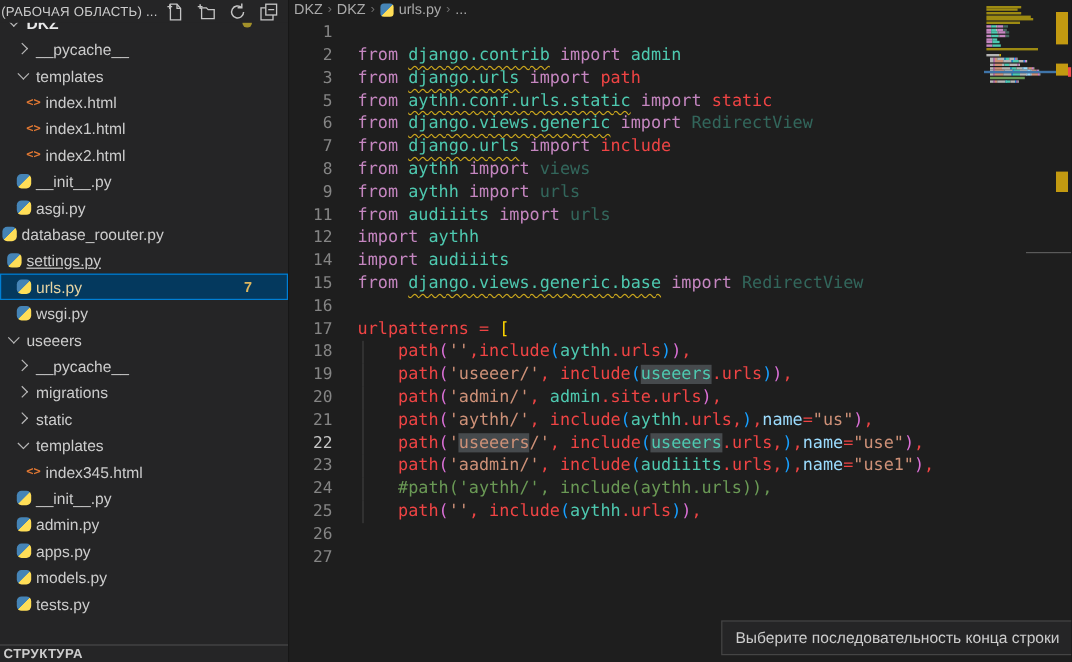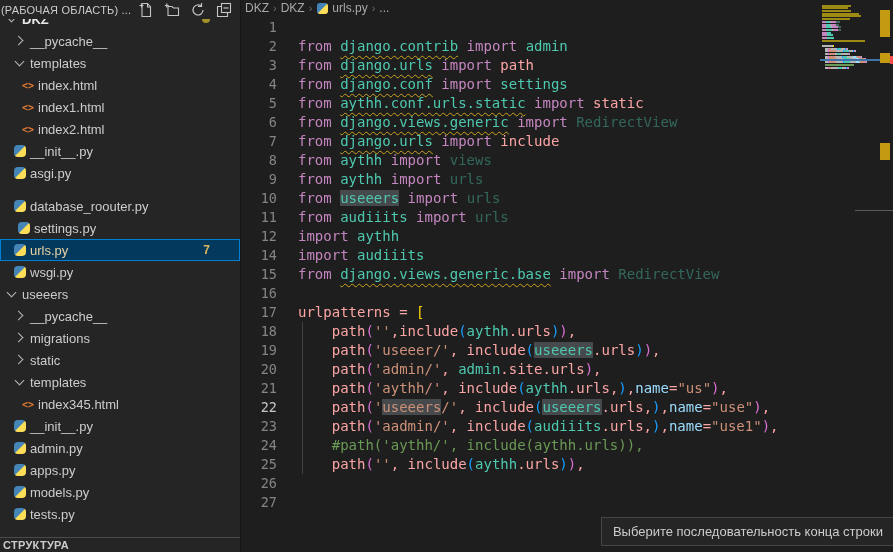--- a/index.html
+++ b/index.html
@@ -47,21 +47,21 @@
   .breadcrumb .bpy::before { content:""; position:absolute; left:1px; top:1px; width:11px; height:11px;
                    border-radius:3px; background:linear-gradient(135deg,#4584b6 0 49%,#ffde57 51% 100%); }
   .code { position:absolute; top:16px; left:0; right:70px; bottom:0; padding-top:2px;
           font-family:"DejaVu Sans Mono", monospace; font-size:14px; line-height:19px; }
   .cl { height:19px; white-space:pre; }
   .ln { display:inline-block; width:36px; text-align:right; color:#858585; padding-right:0;
         font-size:13.5px; vertical-align:top; }
   .cl.act .ln { color:#c6c6c6; }
   .lc { display:inline-block; position:relative; margin-left:21px; vertical-align:top; white-space:pre; }
   .lc.g::before { content:""; position:absolute; left:4px; top:0; bottom:0; width:1px; background:#404040; }
-  .s-kw  { color:#C586C0; } .s-mod { color:#4EC9B0; } .s-pl { color:#fca5a5; }
+  .s-kw  { color:#C586C0; } .s-mod { color:#4EC9B0; } .s-pl { color:#ef4444; }
   .s-modw{ color:#4EC9B0; text-decoration-line:underline; text-decoration-style:wavy;
            text-decoration-color:#c9a51c; text-decoration-thickness:1px; text-underline-offset:4px; }
   .s-dim { color:#4EC9B0; opacity:.42; } .s-str { color:#CE9178; } .s-name{ color:#9CDCFE; }
   .s-com { color:#6A9955; } .s-p1 { color:#FFD700; } .s-p2 { color:#DA70D6; } .s-p3 { color:#179FFF; }
   .s-hl  { color:#4EC9B0; background:#464a4d; } .s-hls { color:#CE9178; background:#464a4d; }
 
   
   .minimap { position:absolute; top:2px; right:15px; width:56px; }
   .mrow { height:2.7px; font-size:0; white-space:nowrap; }
   .mrow span { display:inline-block; height:2px; vertical-align:top; }
@@ -139,25 +139,25 @@
           <span class="tlabel">index2.html</span>
         </div>
         <div class="trow" style="padding-left: 12px;">
           <span class="pyico"></span>
           <span class="tlabel">__init__.py</span>
         </div>
         <div class="trow" style="padding-left: 12px;">
           <span class="pyico"></span>
           <span class="tlabel">asgi.py</span>
         </div>
-        <div class="trow" style="padding-left: 12px; margin-top: 11px;">
+        <div class="trow" style="">
           <span class="pyico"></span>
           <span class="tlabel">database_roouter.py</span>
         </div>
-        <div class="trow" style="padding-left: 16px;">
+        <div class="trow" style="padding-left: 4px; text-decoration: underline;">
           <span class="pyico"></span>
           <span class="tlabel">settings.py</span>
         </div>
         <div class="trow sel" style="padding-left: 12px;">
           <span class="pyico"></span>
           <span class="tlabel">urls.py</span>
           <span class="badge">7</span>
         </div>
         <div class="trow" style="padding-left: 12px;">
           <span class="pyico"></span>
@@ -221,27 +221,25 @@
         <span class="sep">›</span>
         <span class="bpy"></span>
         <span>urls.py</span>
         <span class="sep">›</span>
         <span>...</span>
       </div>
     <div id="code" class="code">
         <div class="cl"><span class="ln">1</span><span class="lc"></span></div>
         <div class="cl"><span class="ln">2</span><span class="lc"><span class="s-kw">from </span><span class="s-modw">django.contrib</span><span class="s-pl"> </span><span class="s-kw">import </span><span class="s-mod">admin</span></span></div>
         <div class="cl"><span class="ln">3</span><span class="lc"><span class="s-kw">from </span><span class="s-modw">django.urls</span><span class="s-pl"> </span><span class="s-kw">import </span><span class="s-pl">path</span></span></div>
-        <div class="cl"><span class="ln">4</span><span class="lc"><span class="s-kw">from </span><span class="s-modw">django.conf</span><span class="s-pl"> </span><span class="s-kw">import </span><span class="s-mod">settings</span></span></div>
         <div class="cl"><span class="ln">5</span><span class="lc"><span class="s-kw">from </span><span class="s-modw">aythh.conf.urls.static</span><span class="s-pl"> </span><span class="s-kw">import </span><span class="s-pl">static</span></span></div>
         <div class="cl"><span class="ln">6</span><span class="lc"><span class="s-kw">from </span><span class="s-modw">django.views.generic</span><span class="s-pl"> </span><span class="s-kw">import </span><span class="s-dim">RedirectView</span></span></div>
         <div class="cl"><span class="ln">7</span><span class="lc"><span class="s-kw">from </span><span class="s-modw">django.urls</span><span class="s-pl"> </span><span class="s-kw">import </span><span class="s-pl">include</span></span></div>
         <div class="cl"><span class="ln">8</span><span class="lc"><span class="s-kw">from </span><span class="s-mod">aythh</span><span class="s-pl"> </span><span class="s-kw">import </span><span class="s-dim">views</span></span></div>
         <div class="cl"><span class="ln">9</span><span class="lc"><span class="s-kw">from </span><span class="s-mod">aythh</span><span class="s-pl"> </span><span class="s-kw">import </span><span class="s-dim">urls</span></span></div>
-        <div class="cl"><span class="ln">10</span><span class="lc"><span class="s-kw">from </span><span class="s-hl">useeers</span><span class="s-pl"> </span><span class="s-kw">import </span><span class="s-dim">urls</span></span></div>
         <div class="cl"><span class="ln">11</span><span class="lc"><span class="s-kw">from </span><span class="s-mod">audiiits</span><span class="s-pl"> </span><span class="s-kw">import </span><span class="s-dim">urls</span></span></div>
         <div class="cl"><span class="ln">12</span><span class="lc"><span class="s-kw">import </span><span class="s-mod">aythh</span></span></div>
         <div class="cl"><span class="ln">14</span><span class="lc"><span class="s-kw">import </span><span class="s-mod">audiiits</span></span></div>
         <div class="cl"><span class="ln">15</span><span class="lc"><span class="s-kw">from </span><span class="s-modw">django.views.generic.base</span><span class="s-pl"> </span><span class="s-kw">import </span><span class="s-dim">RedirectView</span></span></div>
         <div class="cl"><span class="ln">16</span><span class="lc"></span></div>
         <div class="cl"><span class="ln">17</span><span class="lc"><span class="s-pl">urlpatterns = </span><span class="s-p1">[</span></span></div>
         <div class="cl"><span class="ln">18</span><span class="lc g"><span class="s-pl">    path</span><span class="s-p2">(</span><span class="s-str">''</span><span class="s-pl">,include</span><span class="s-p3">(</span><span class="s-mod">aythh</span><span class="s-pl">.urls</span><span class="s-p3">)</span><span class="s-p2">)</span><span class="s-pl">,</span></span></div>
         <div class="cl"><span class="ln">19</span><span class="lc g"><span class="s-pl">    path</span><span class="s-p2">(</span><span class="s-str">'useeer/'</span><span class="s-pl">, include</span><span class="s-p3">(</span><span class="s-hl">useeers</span><span class="s-pl">.urls</span><span class="s-p3">)</span><span class="s-p2">)</span><span class="s-pl">,</span></span></div>
         <div class="cl"><span class="ln">20</span><span class="lc g"><span class="s-pl">    path</span><span class="s-p2">(</span><span class="s-str">'admin/'</span><span class="s-pl">, </span><span class="s-mod">admin</span><span class="s-pl">.site.urls</span><span class="s-p2">)</span><span class="s-pl">,</span></span></div>
         <div class="cl"><span class="ln">21</span><span class="lc g"><span class="s-pl">    path</span><span class="s-p2">(</span><span class="s-str">'aythh/'</span><span class="s-pl">, include</span><span class="s-p3">(</span><span class="s-mod">aythh</span><span class="s-pl">.urls,</span><span class="s-p3">)</span><span class="s-pl">,</span><span class="s-name">name</span><span class="s-pl">=</span><span class="s-str">"us"</span><span class="s-p2">)</span><span class="s-pl">,</span></span></div>

